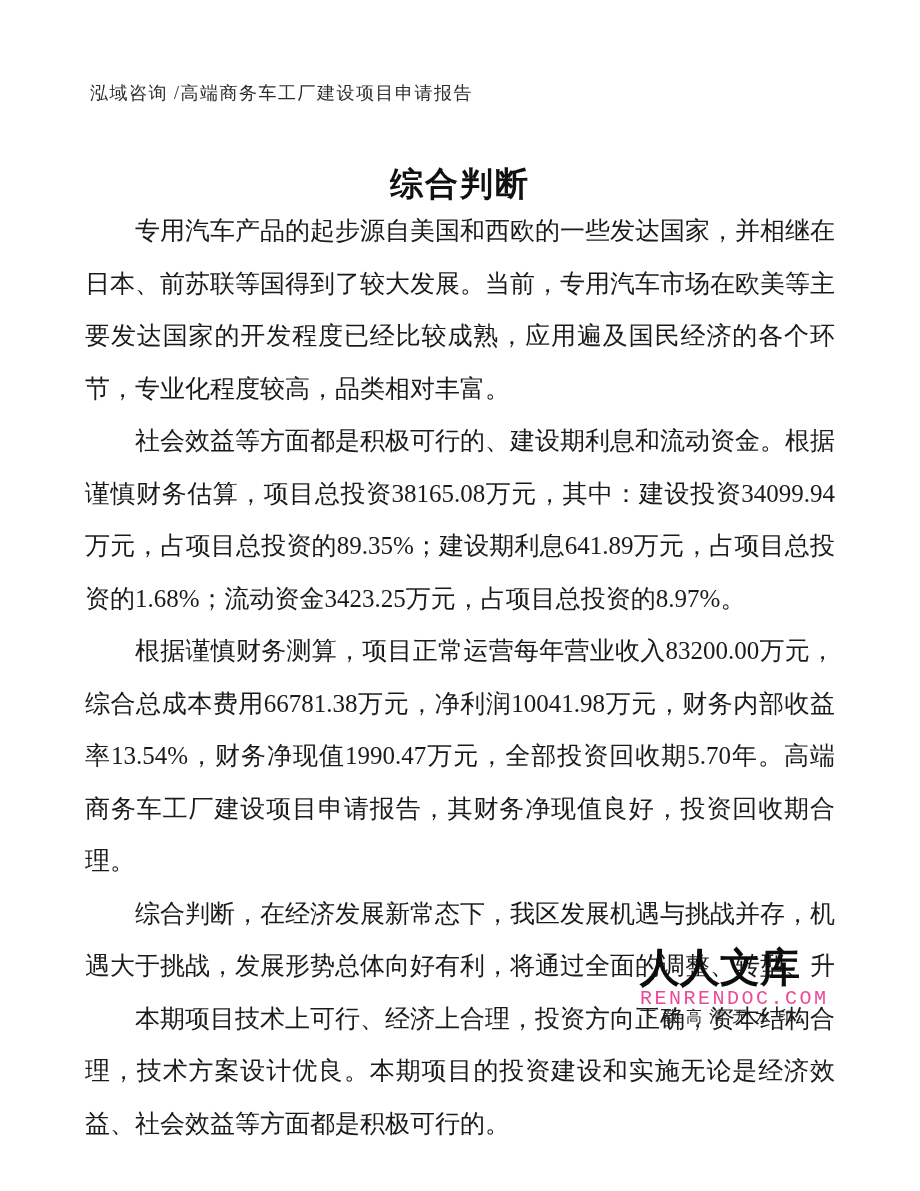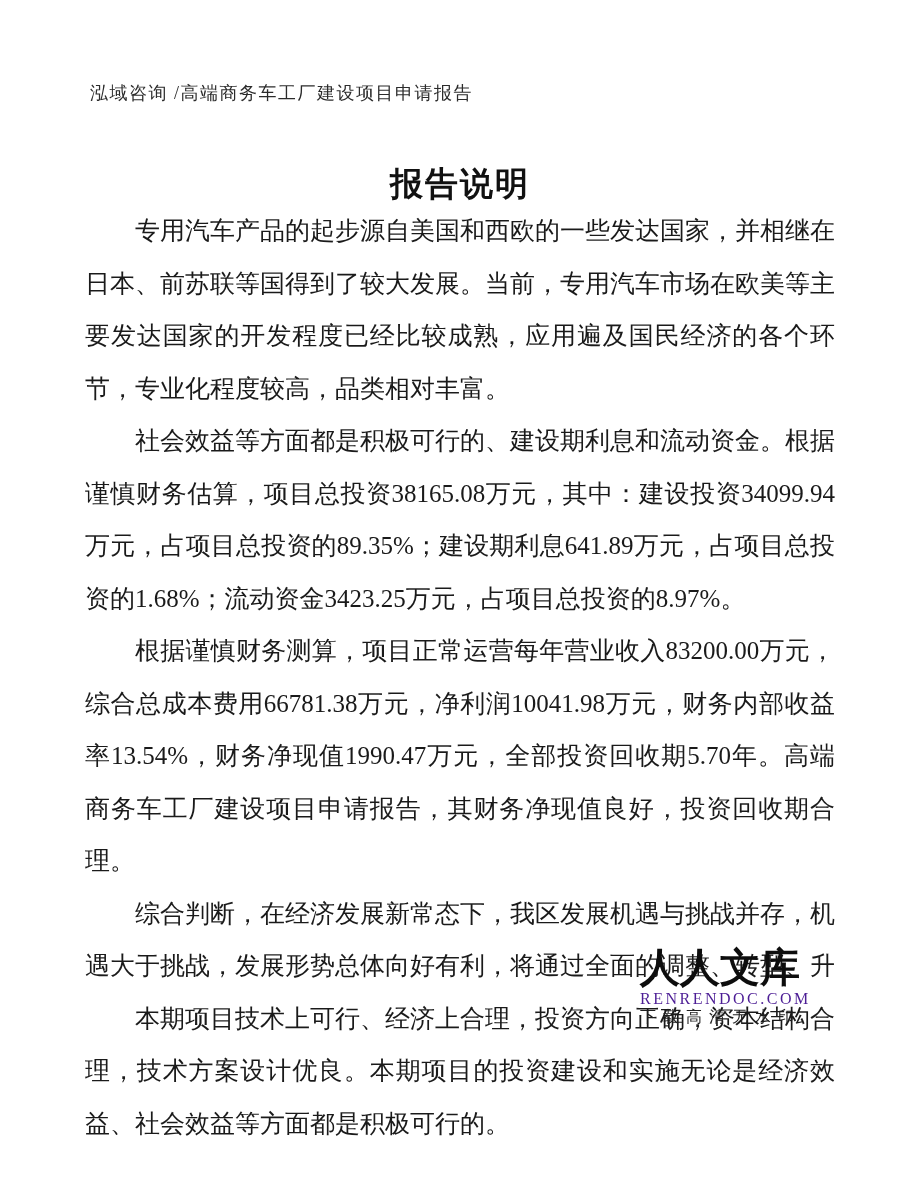--- a/index.html
+++ b/index.html
@@ -54,25 +54,25 @@
   }
   .wm-brand {
     font-family: "Liberation Serif", "DejaVu Serif", serif;
     font-weight: 700;
     font-size: 40px;
     line-height: 44px;
     color: #0d0d0d;
     white-space: nowrap;
   }
   .wm-domain {
-    font-family: Liberation Serif, serif;
-    font-size: 16px;
+    font-family: Liberation Mono, monospace;
+    font-size: 20px;
     line-height: 17px;
     letter-spacing: 2.5px;
-    color: #4c1d95;
+    color: #ec4899;
     white-space: nowrap;
   }
   .wm-tagline {
     margin-top: 2px;
     font-family: "Liberation Sans", "DejaVu Sans", sans-serif;
     font-size: 16px;
     line-height: 16px;
     letter-spacing: 7px;
     color: #1f1f1f;
     white-space: nowrap;
@@ -80,21 +80,21 @@
 </style>
 </head>
 <body>
 
 <div class="page">
 
   <div class="header">
     <span>泓域咨询 /高端商务车工厂建设项目申请报告</span>
   </div>
 
-  <h1 class="title">报告说明</h1>
+  <h1 class="title">综合判断</h1>
 
   <div class="body-text">
     <p>专用汽车产品的起步源自美国和西欧的一些发达国家，并相继在日本、前苏联等国得到了较大发展。当前，专用汽车市场在欧美等主要发达国家的开发程度已经比较成熟，应用遍及国民经济的各个环节，专业化程度较高，品类相对丰富。</p>
     <p>社会效益等方面都是积极可行的、建设期利息和流动资金。根据谨慎财务估算，项目总投资38165.08万元，其中：建设投资34099.94万元，占项目总投资的89.35%；建设期利息641.89万元，占项目总投资的1.68%；流动资金3423.25万元，占项目总投资的8.97%。</p>
     <p>根据谨慎财务测算，项目正常运营每年营业收入83200.00万元，综合总成本费用66781.38万元，净利润10041.98万元，财务内部收益率13.54%，财务净现值1990.47万元，全部投资回收期5.70年。高端商务车工厂建设项目申请报告，其财务净现值良好，投资回收期合理。</p>
     <p>综合判断，在经济发展新常态下，我区发展机遇与挑战并存，机遇大于挑战，发展形势总体向好有利，将通过全面的调整、转型、升</p>
     <p>本期项目技术上可行、经济上合理，投资方向正确，资本结构合理，技术方案设计优良。本期项目的投资建设和实施无论是经济效益、社会效益等方面都是积极可行的。</p>
   </div>
 
   <div class="watermark">

